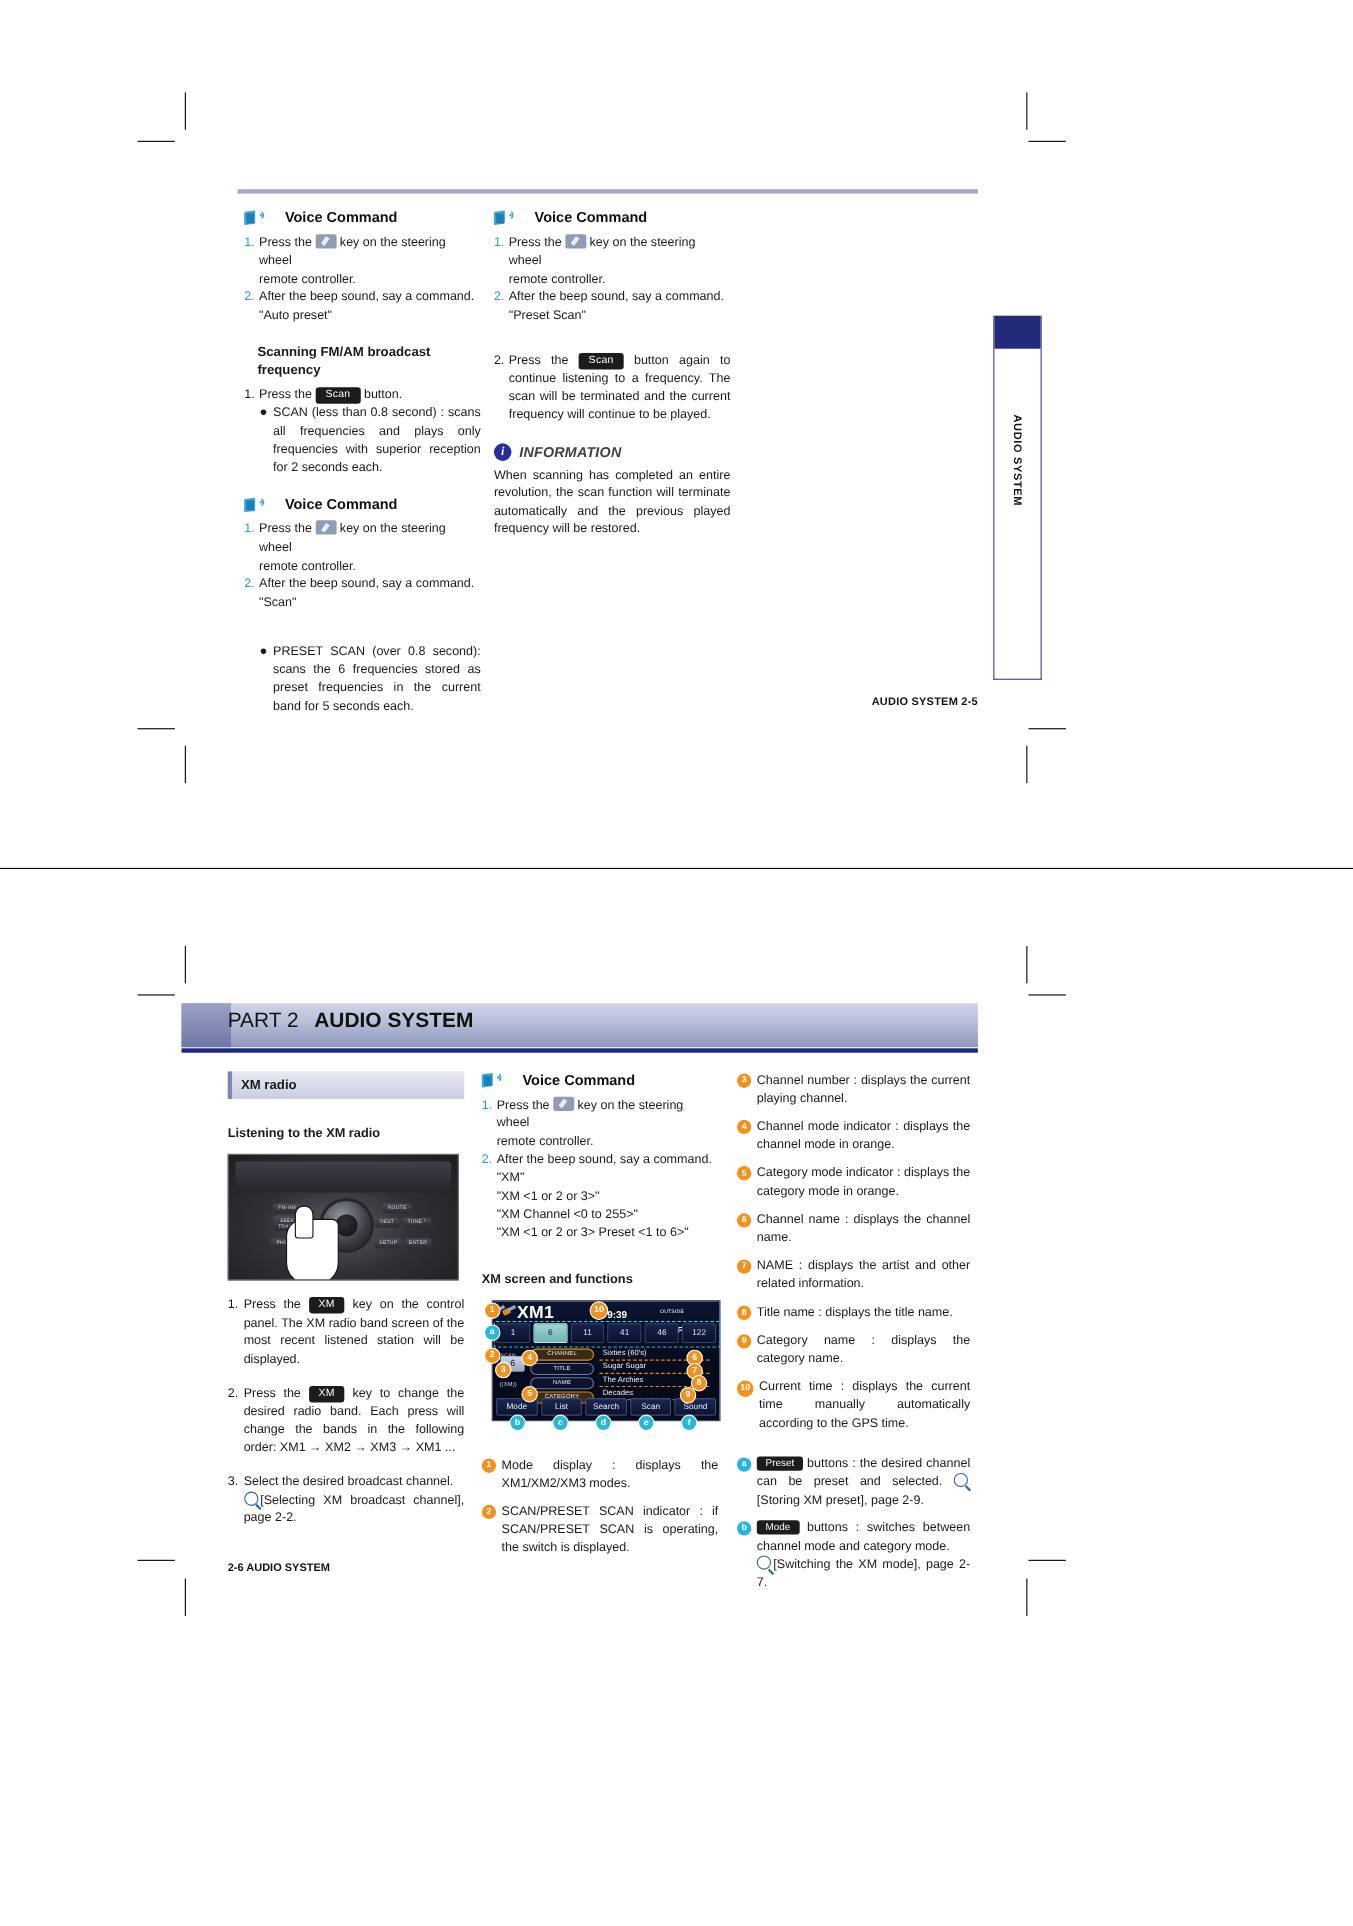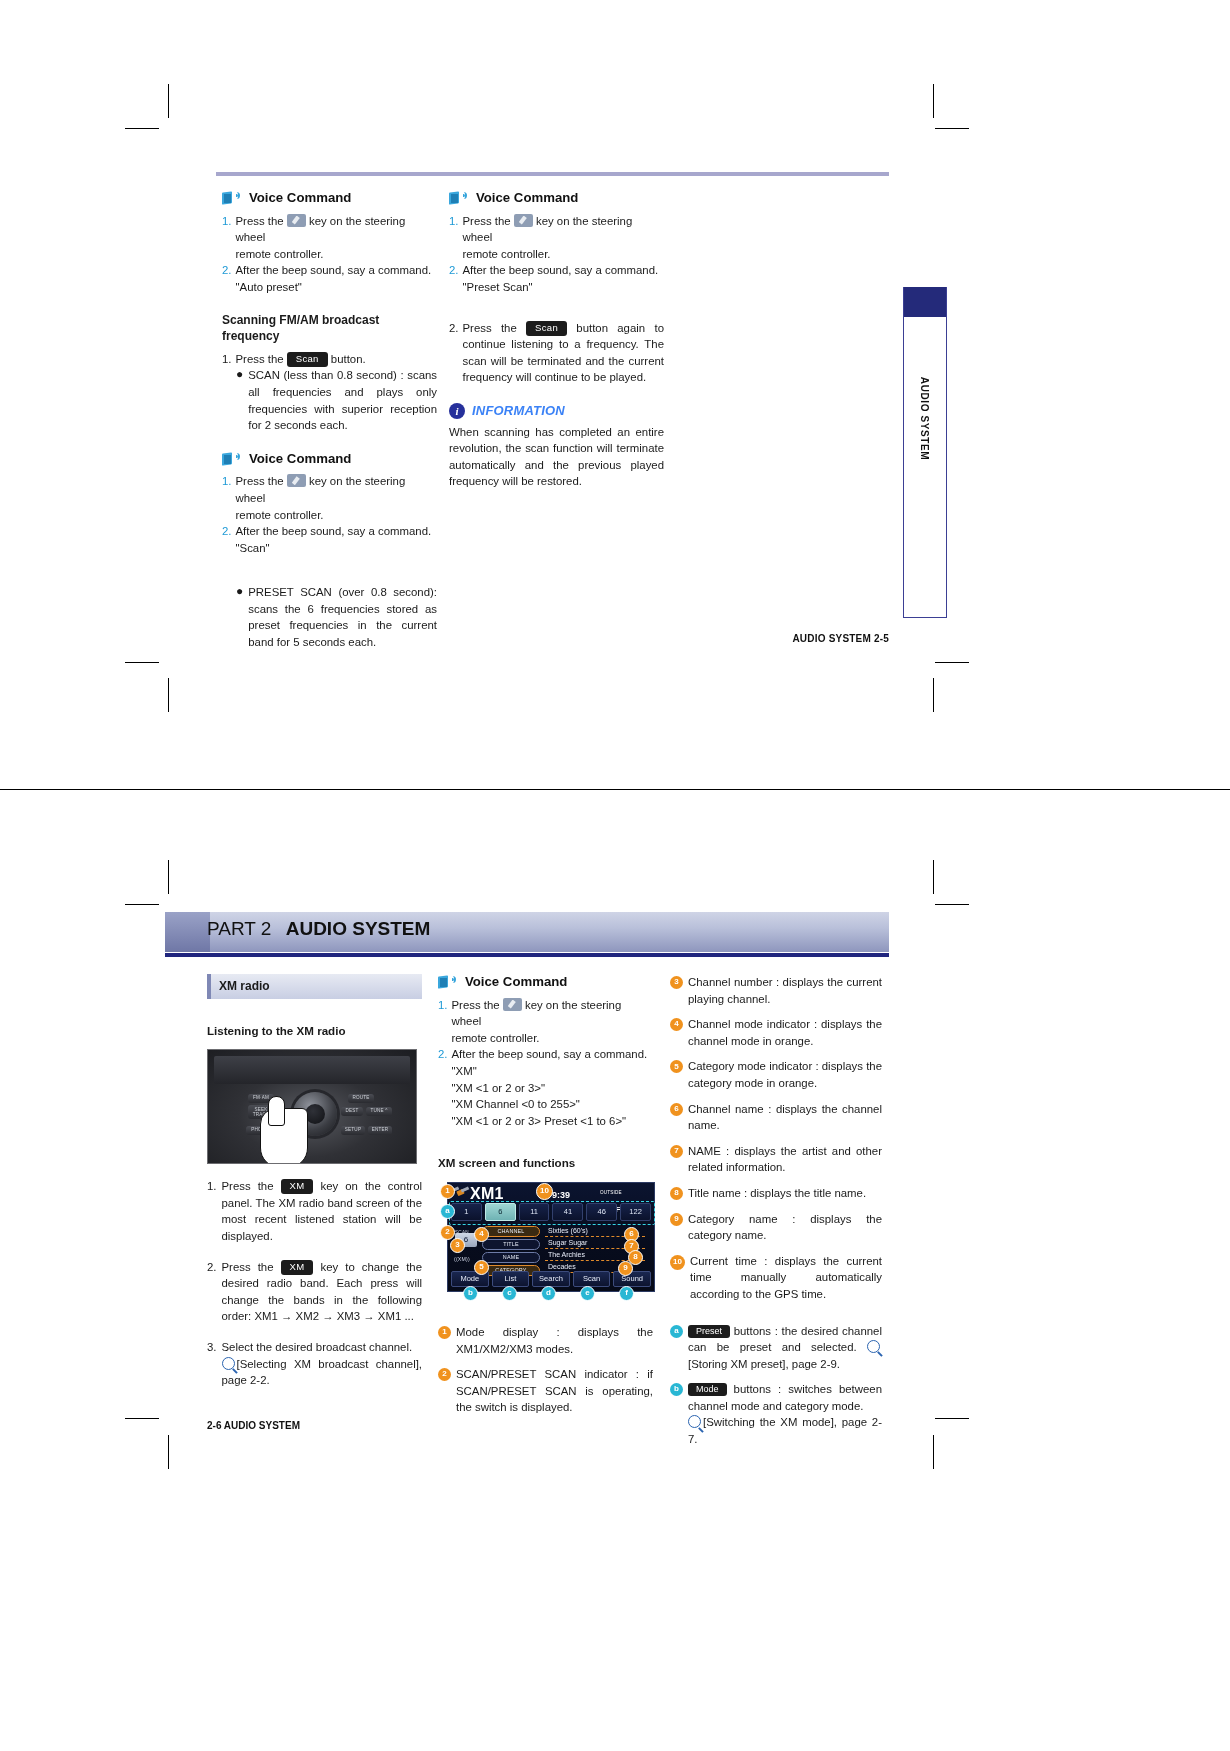--- a/index.html
+++ b/index.html
@@ -13,44 +13,44 @@
   .cm{position:absolute;background:#000;}
   .cm.v{width:1px;height:34px;}
   .cm.h{height:1px;width:34px;}
 
   
   .p1-rule{position:absolute;left:216px;top:172px;width:673px;height:4px;background:#a7a7cd;}
   .col{position:absolute;font-size:11.4px;line-height:16.6px;}
   .colA{left:222px;width:215px;}
   .colB{left:449px;width:215px;}
 
-  .vc-head{display:flex;align-items:center;gap:10px;font-weight:bold;font-size:13.2px;color:#111;margin:0 0 6px 0;}
+  .vc-head{display:flex;align-items:center;gap:20px;font-weight:bold;font-size:13.2px;color:#111;margin:0 0 6px 0;}
   .vc-ico{width:17px;height:15px;position:relative;flex:0 0 auto;}
   .vc-ico .b1{position:absolute;left:0;top:1px;width:10px;height:12px;background:#3aa7dd;border-radius:1px;transform:skewY(-8deg);}
   .vc-ico .b2{position:absolute;left:2px;top:3px;width:7px;height:9px;background:#1f7fb5;}
   .vc-ico .w1{position:absolute;left:11px;top:3px;width:3px;height:3px;border-right:2px solid #37a5dc;border-radius:0 6px 6px 0;}
   .vc-ico .w2{position:absolute;left:13px;top:1px;width:3px;height:7px;border-right:2px solid #37a5dc;border-radius:0 8px 8px 0;}
 
   .numline{display:flex;gap:4px;margin:0;}
   .numline .n{color:#1f9ad6;flex:0 0 auto;}
   .numline .n.blk{color:#1a1a1a;}
   .numline .t{flex:1 1 auto;}
   .just{text-align:justify;}
   .ind{margin-left:14px;}
-  .sub{font-weight:bold;font-size:12px;margin:16px 0 6px 0;}
+  .sub{font-weight:bold;font-size:12px;margin:16px 0 6px 12px;}
 
   .kbtn{display:inline-block;background:#1c1c1c;color:#fff;border-radius:3px;padding:1px 9px 2px 9px;font-size:9.5px;line-height:12px;vertical-align:1px;letter-spacing:.3px;}
   .swkey{display:inline-block;width:19px;height:13px;background:#8e9db4;border-radius:2px;vertical-align:-2px;position:relative;}
   .swkey:after{content:"";position:absolute;left:5px;top:2px;width:8px;height:9px;background:#e9edf2;clip-path:polygon(60% 0,100% 28%,38% 100%,0 72%);}
 
   .bullet{display:flex;gap:5px;}
   .bullet .d{font-size:12px;line-height:15px;}
   .info-head{display:flex;align-items:center;gap:7px;margin:17px 0 4px 0;}
   .info-i{width:16px;height:16px;border-radius:50%;background:#26309b;color:#fff;font-weight:bold;font-size:11px;font-style:italic;display:flex;align-items:center;justify-content:center;font-family:"Liberation Serif",serif;}
-  .info-t{color:#3b82f6;font-weight:bold;font-style:italic;font-size:13px;letter-spacing:.2px;}
+  .info-t{color:#404040;font-weight:bold;font-style:italic;font-size:13px;letter-spacing:.2px;}
 
   .sidetab{position:absolute;left:903px;top:287px;width:42px;height:330px;border:1px solid #3b3f94;border-top:none;background:#fff;}
   .sidetab .cap{position:absolute;left:0;top:0;width:42px;height:30px;background:#242a7a;}
   .sidetab .lbl{position:absolute;left:-100px;top:126px;width:240px;text-align:center;transform:rotate(90deg);font-size:10px;font-weight:bold;letter-spacing:.6px;color:#111;}
 
   .p1-foot{position:absolute;left:0;top:633px;width:889px;text-align:right;font-size:10px;font-weight:bold;letter-spacing:.2px;color:#111;}
 
   
   .p2-bar{position:absolute;left:165px;top:122px;width:724px;height:40px;background:linear-gradient(180deg,#cfd4e6 0%,#b9c0da 40%,#8e96bd 100%);}
   .p2-bar .shade{position:absolute;left:0;top:0;width:45px;height:40px;background:linear-gradient(180deg,#9aa2c7,#6f77a6);}

